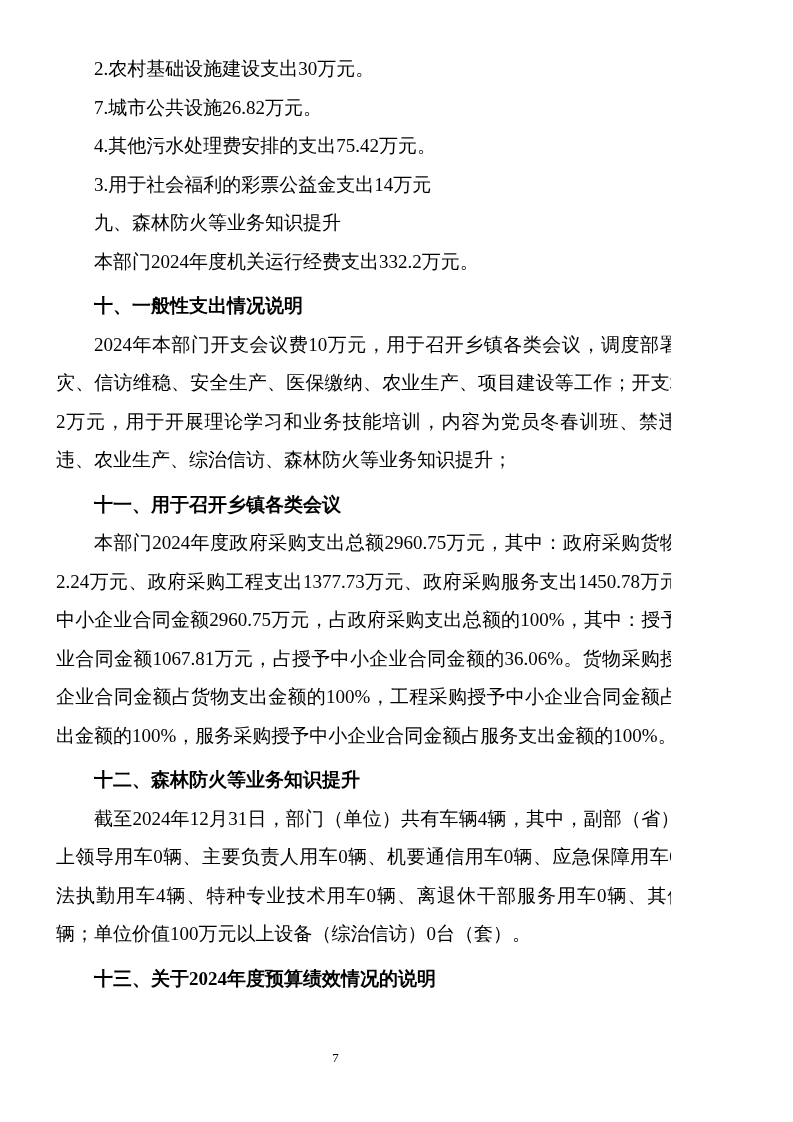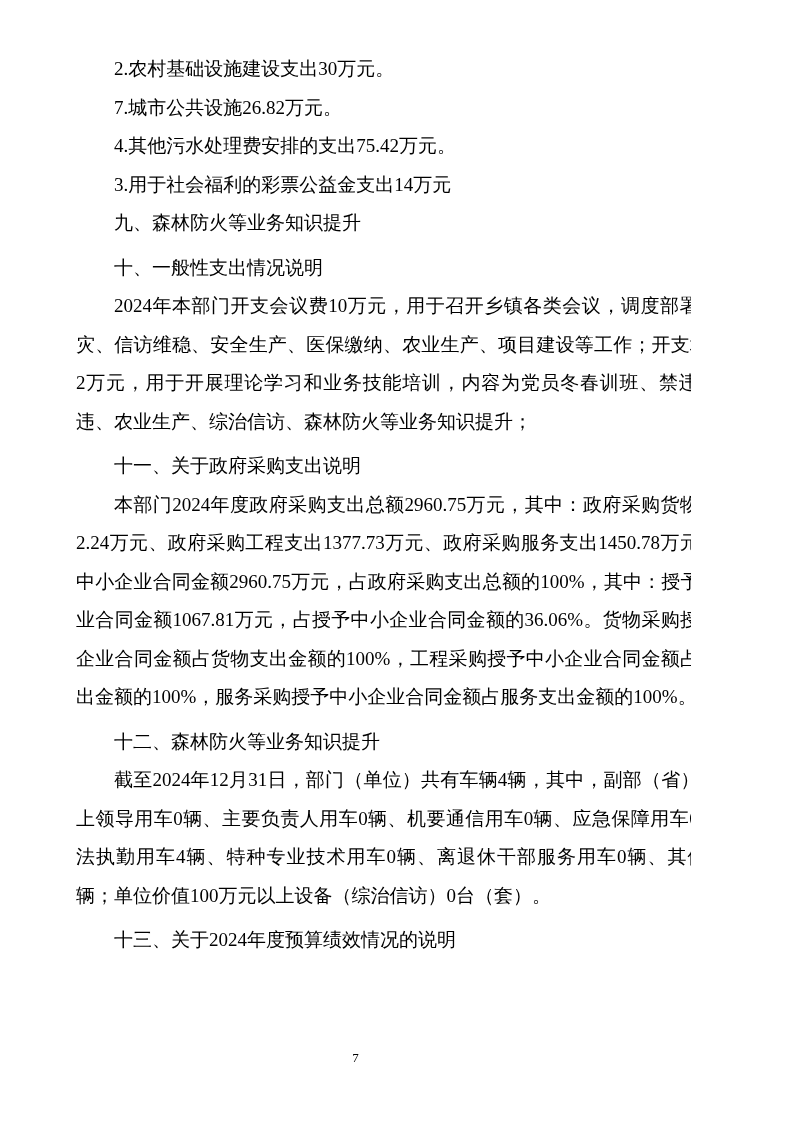--- a/index.html
+++ b/index.html
@@ -8,39 +8,38 @@
     background: #ffffff;
   }
   .page {
     position: relative;
     width: 671px;
     height: 1122px;
     background: #ffffff;
     overflow: hidden;
     font-family: "Liberation Serif", "DejaVu Serif", serif;
     color: #000000;
-    margin-left: 20px;
   }
   .content {
     position: absolute;
     top: 50px;
     left: 56px;
     width: 681px;
   }
   .para {
     margin: 0;
     font-size: 19px;
     line-height: 38.5px;
     text-align: justify;
     text-indent: 2em;
     color: #000000;
     word-break: break-all;
   }
   .heading {
-    font-weight: normal;
+    font-weight: bold;
     margin-top: 6px;
   }
   .page-number {
     position: absolute;
     top: 1050px;
     left: 0;
     right: 0;
     text-align: center;
     font-size: 13px;
     color: #000000;
@@ -49,22 +48,23 @@
 </head>
 <body>
 
 <div class="page">
   <div class="content">
     <p class="para">2.农村基础设施建设支出30万元。</p>
     <p class="para">7.城市公共设施26.82万元。</p>
     <p class="para">4.其他污水处理费安排的支出75.42万元。</p>
     <p class="para">3.用于社会福利的彩票公益金支出14万元</p>
     <p class="para">九、森林防火等业务知识提升</p>
+    <p class="para">本部门2024年度机关运行经费支出332.2万元。</p>
     <p class="para heading">十、一般性支出情况说明</p>
     <p class="para">2024年本部门开支会议费10万元，用于召开乡镇各类会议，调度部署应急救灾、信访维稳、安全生产、医保缴纳、农业生产、项目建设等工作；开支培训费22万元，用于开展理论学习和业务技能培训，内容为党员冬春训班、禁违拆违治违、农业生产、综治信访、森林防火等业务知识提升；</p>
-    <p class="para heading">十一、关于政府采购支出说明</p>
+    <p class="para heading">十一、用于召开乡镇各类会议</p>
     <p class="para">本部门2024年度政府采购支出总额2960.75万元，其中：政府采购货物支出132.24万元、政府采购工程支出1377.73万元、政府采购服务支出1450.78万元。授予中小企业合同金额2960.75万元，占政府采购支出总额的100%，其中：授予小微企业合同金额1067.81万元，占授予中小企业合同金额的36.06%。货物采购授予中小企业合同金额占货物支出金额的100%，工程采购授予中小企业合同金额占工程支出金额的100%，服务采购授予中小企业合同金额占服务支出金额的100%。</p>
     <p class="para heading">十二、森林防火等业务知识提升</p>
     <p class="para">截至2024年12月31日，部门（单位）共有车辆4辆，其中，副部（省）级及以上领导用车0辆、主要负责人用车0辆、机要通信用车0辆、应急保障用车0辆、执法执勤用车4辆、特种专业技术用车0辆、离退休干部服务用车0辆、其他用车0辆；单位价值100万元以上设备（综治信访）0台（套）。</p>
     <p class="para heading">十三、关于2024年度预算绩效情况的说明</p>
   </div>
   <div class="page-number">7</div>
 </div>
 
 </body></html>

